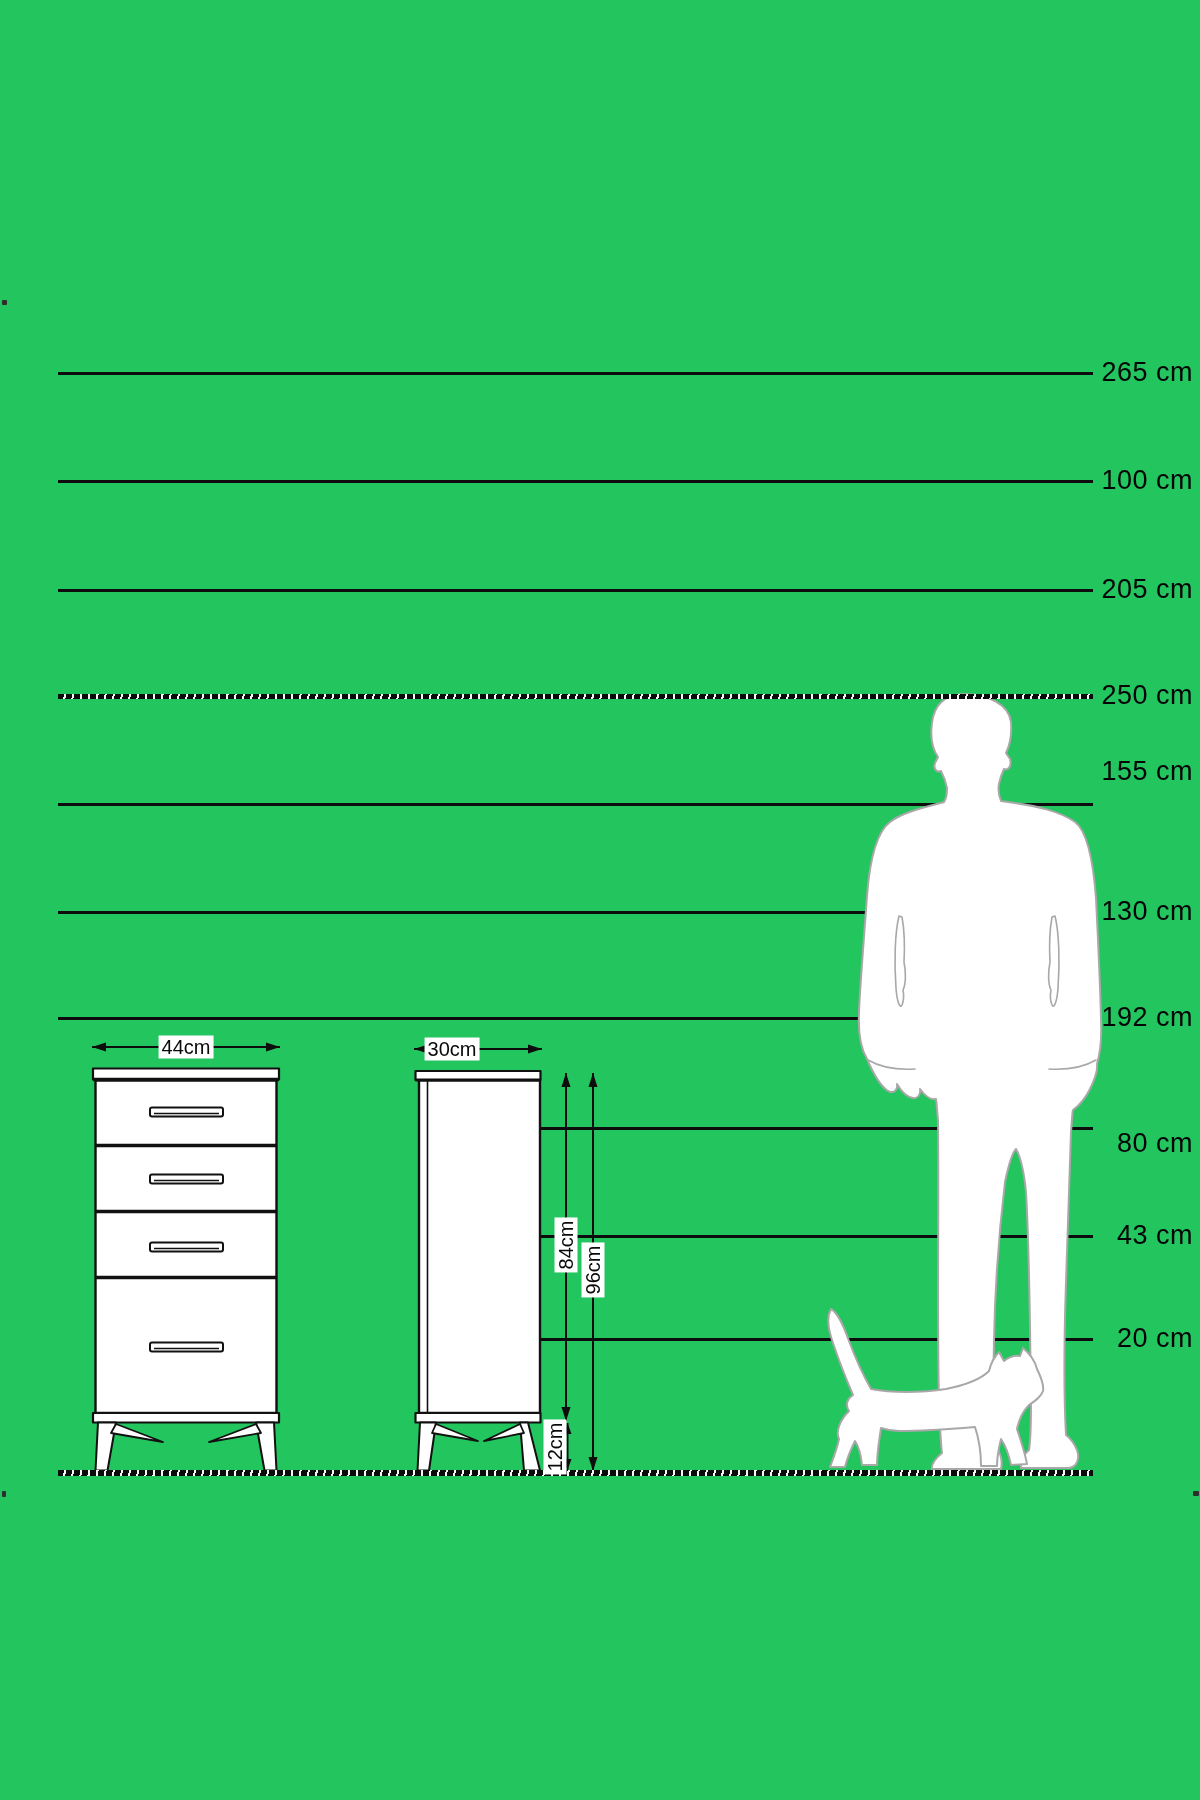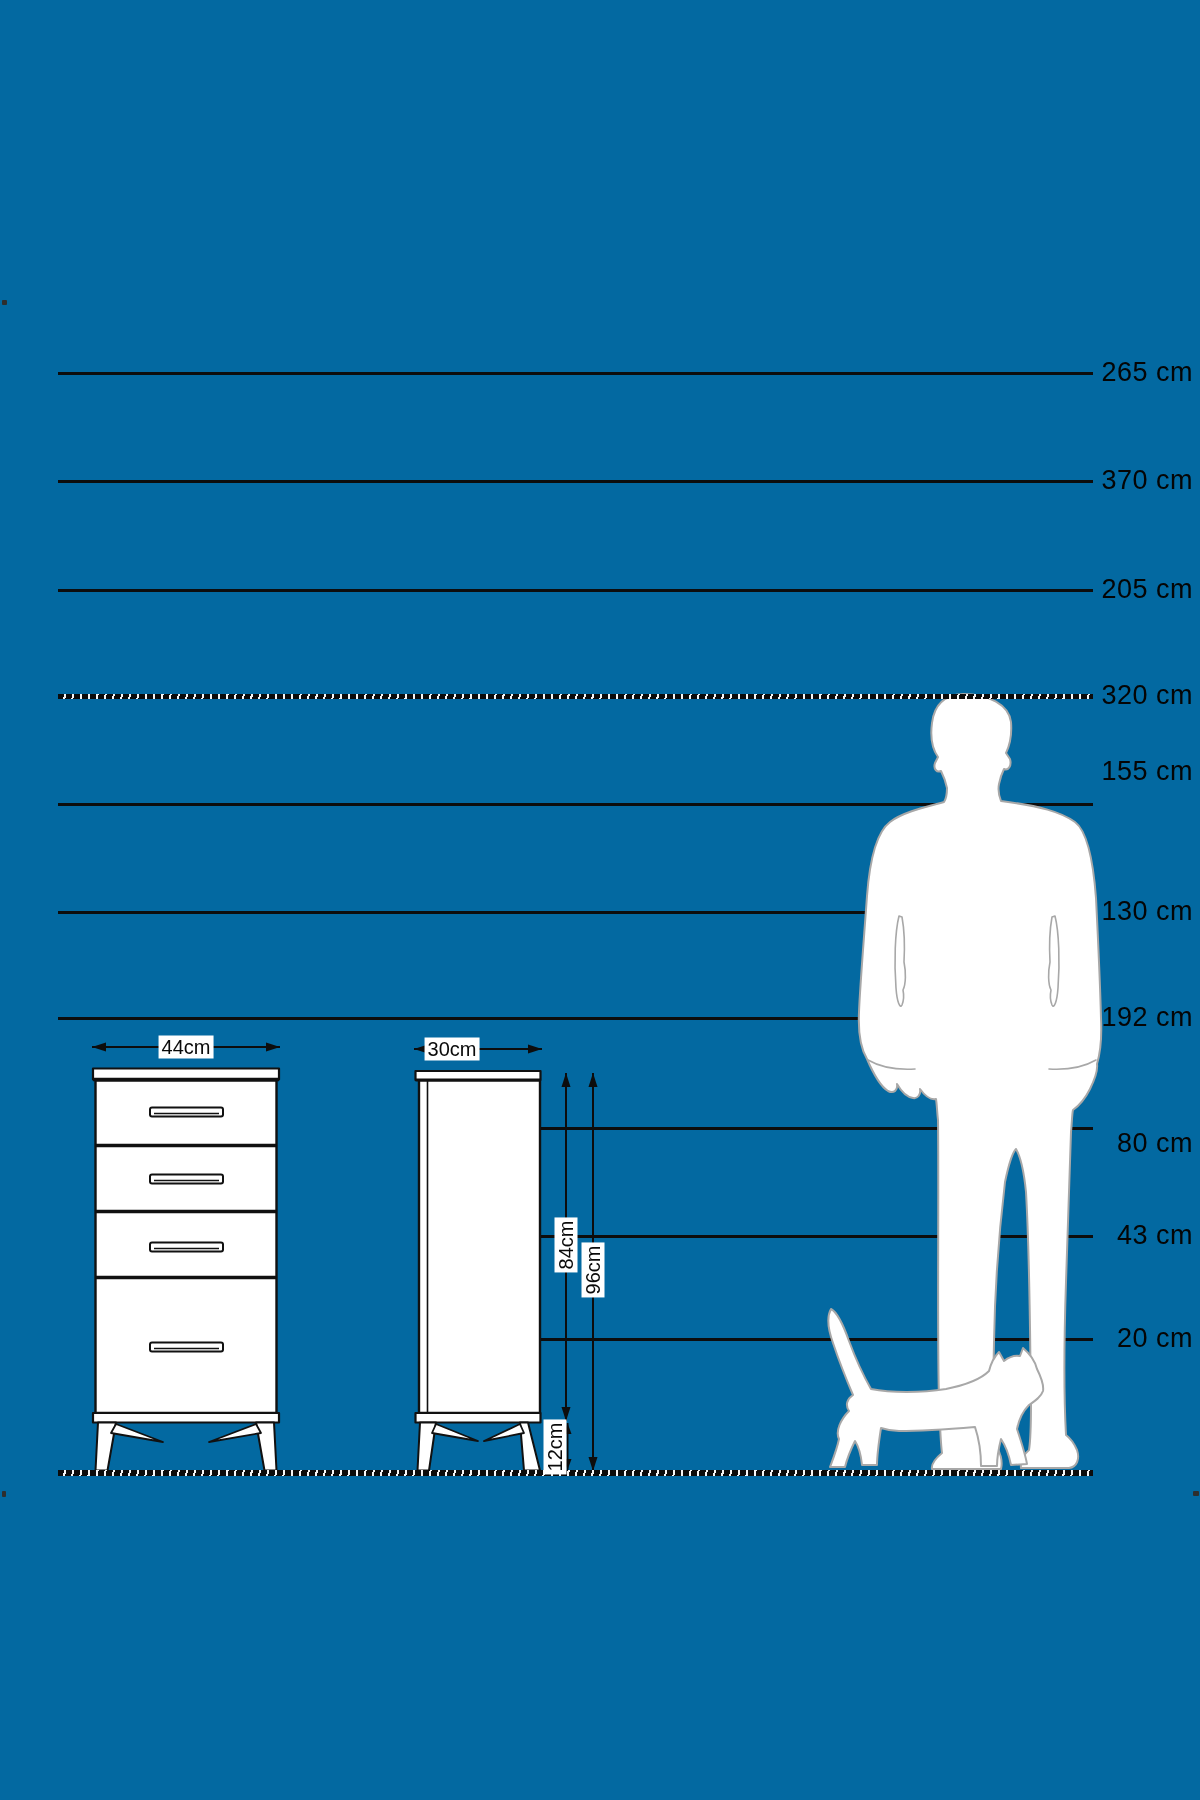--- a/index.html
+++ b/index.html
@@ -1,17 +1,17 @@
 <!DOCTYPE html>
 <html><head>
 <meta charset="utf-8">
 <style>
   html,body{margin:0;padding:0;background:#fff;}
   .stage{
-    position:relative;width:1200px;height:1800px;background:#0369a1;overflow:hidden;
+    position:relative;width:1200px;height:1800px;background:#22c55e;overflow:hidden;
     font-family:"Liberation Sans", sans-serif;
   }
   .hline{position:absolute;height:3px;background:#0d0d0d;z-index:1;}
   .hatch{
     position:absolute;z-index:3;
     background:repeating-linear-gradient(100deg,#0c0c0c 0px,#0c0c0c 6px,#f6f6f6 6px,#f6f6f6 8px);
   }
   .svglayer{position:absolute;left:0;top:0;z-index:2;}
   .scale-label{
     position:absolute;left:1050px;width:143px;text-align:right;
@@ -203,23 +203,23 @@
         C 845 1405 847 1399 853 1395
         C 847 1381 839 1361 833 1343
         C 828 1329 827 1316 831 1309 Z"></path>
     </g>
   </svg>
 
   <div class="hatch" style="top:694px;left:58px;width:1035px;height:5px"></div>
   <div class="hatch" style="top:1470px;left:58px;width:1035px;height:6px"></div>
 
   <div class="scale-label" style="top:373px">265 cm</div>
-  <div class="scale-label" style="top:481px">370 cm</div>
+  <div class="scale-label" style="top:481px">100 cm</div>
   <div class="scale-label" style="top:590px">205 cm</div>
-  <div class="scale-label" style="top:696px">320 cm</div>
+  <div class="scale-label" style="top:696px">250 cm</div>
   <div class="scale-label" style="top:772px">155 cm</div>
   <div class="scale-label" style="top:912px">130 cm</div>
   <div class="scale-label" style="top:1018px">192 cm</div>
   <div class="scale-label" style="top:1144px">80 cm</div>
   <div class="scale-label" style="top:1236px">43 cm</div>
   <div class="scale-label" style="top:1339px">20 cm</div>
 
   <div class="dim-text h" style="left:186px;top:1047px">44cm</div>
   <div class="dim-text h" style="left:452px;top:1049px">30cm</div>
   <div class="dim-text v" style="left:566px;top:1245px">84cm</div>

